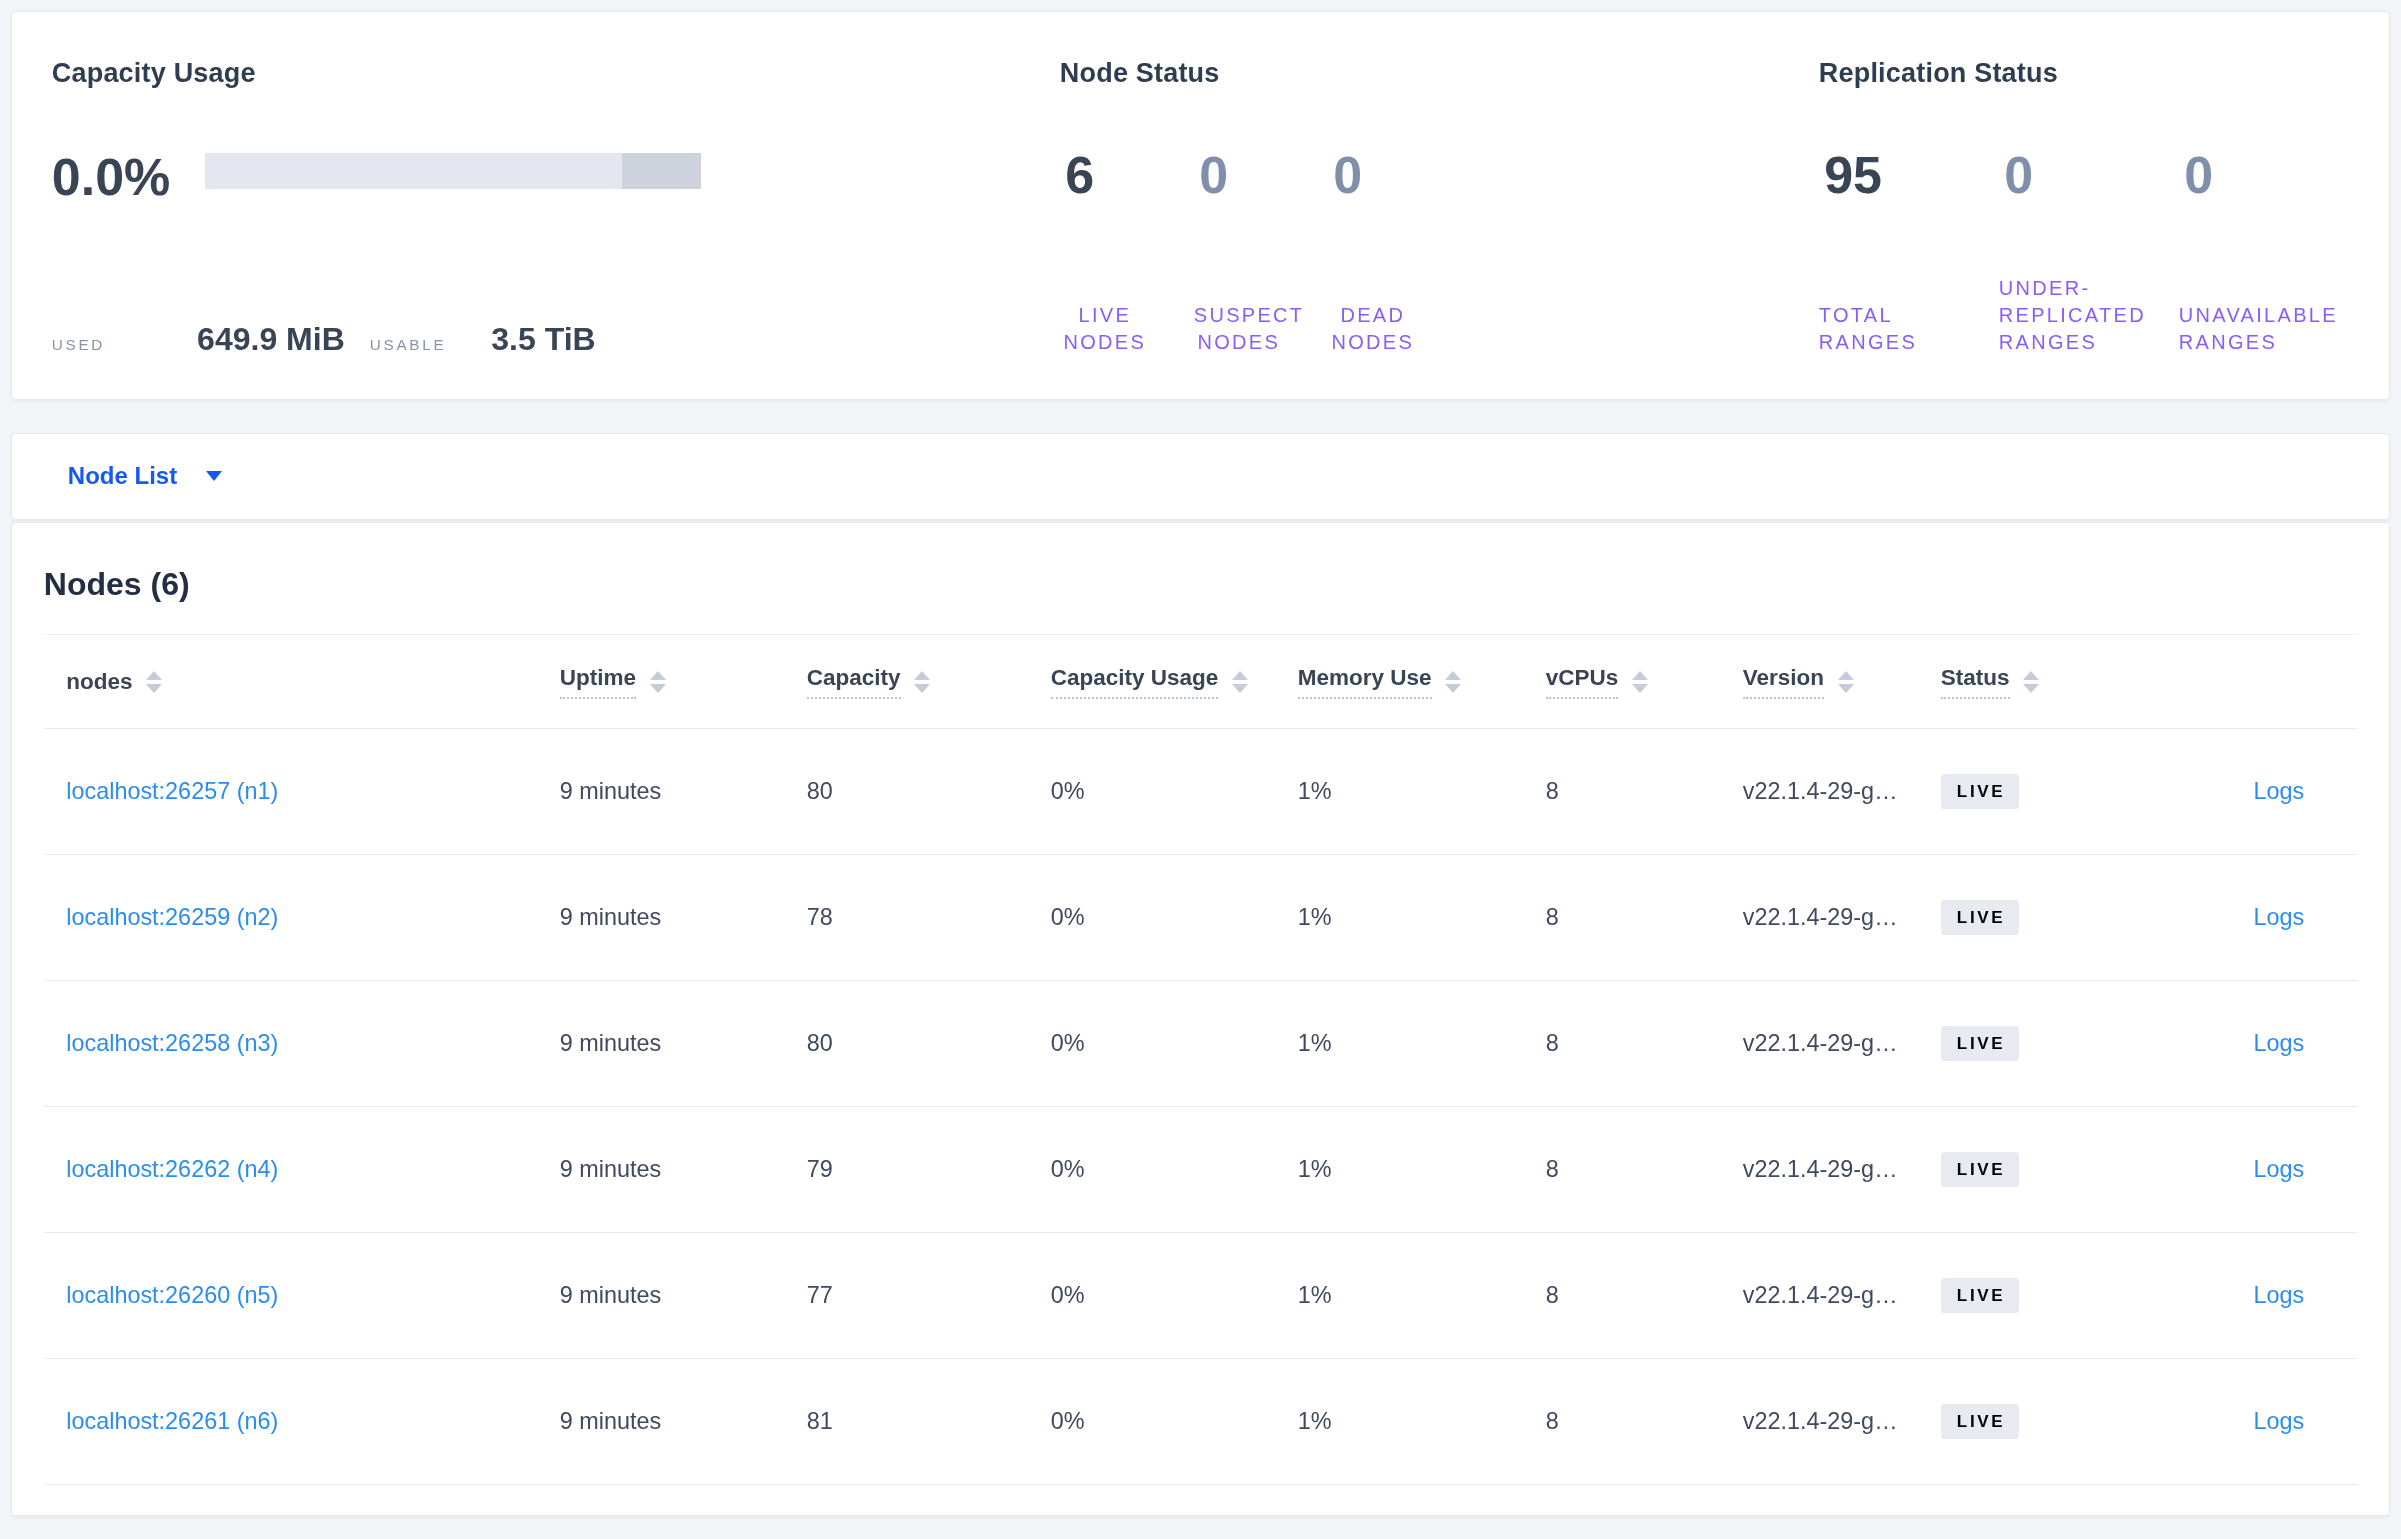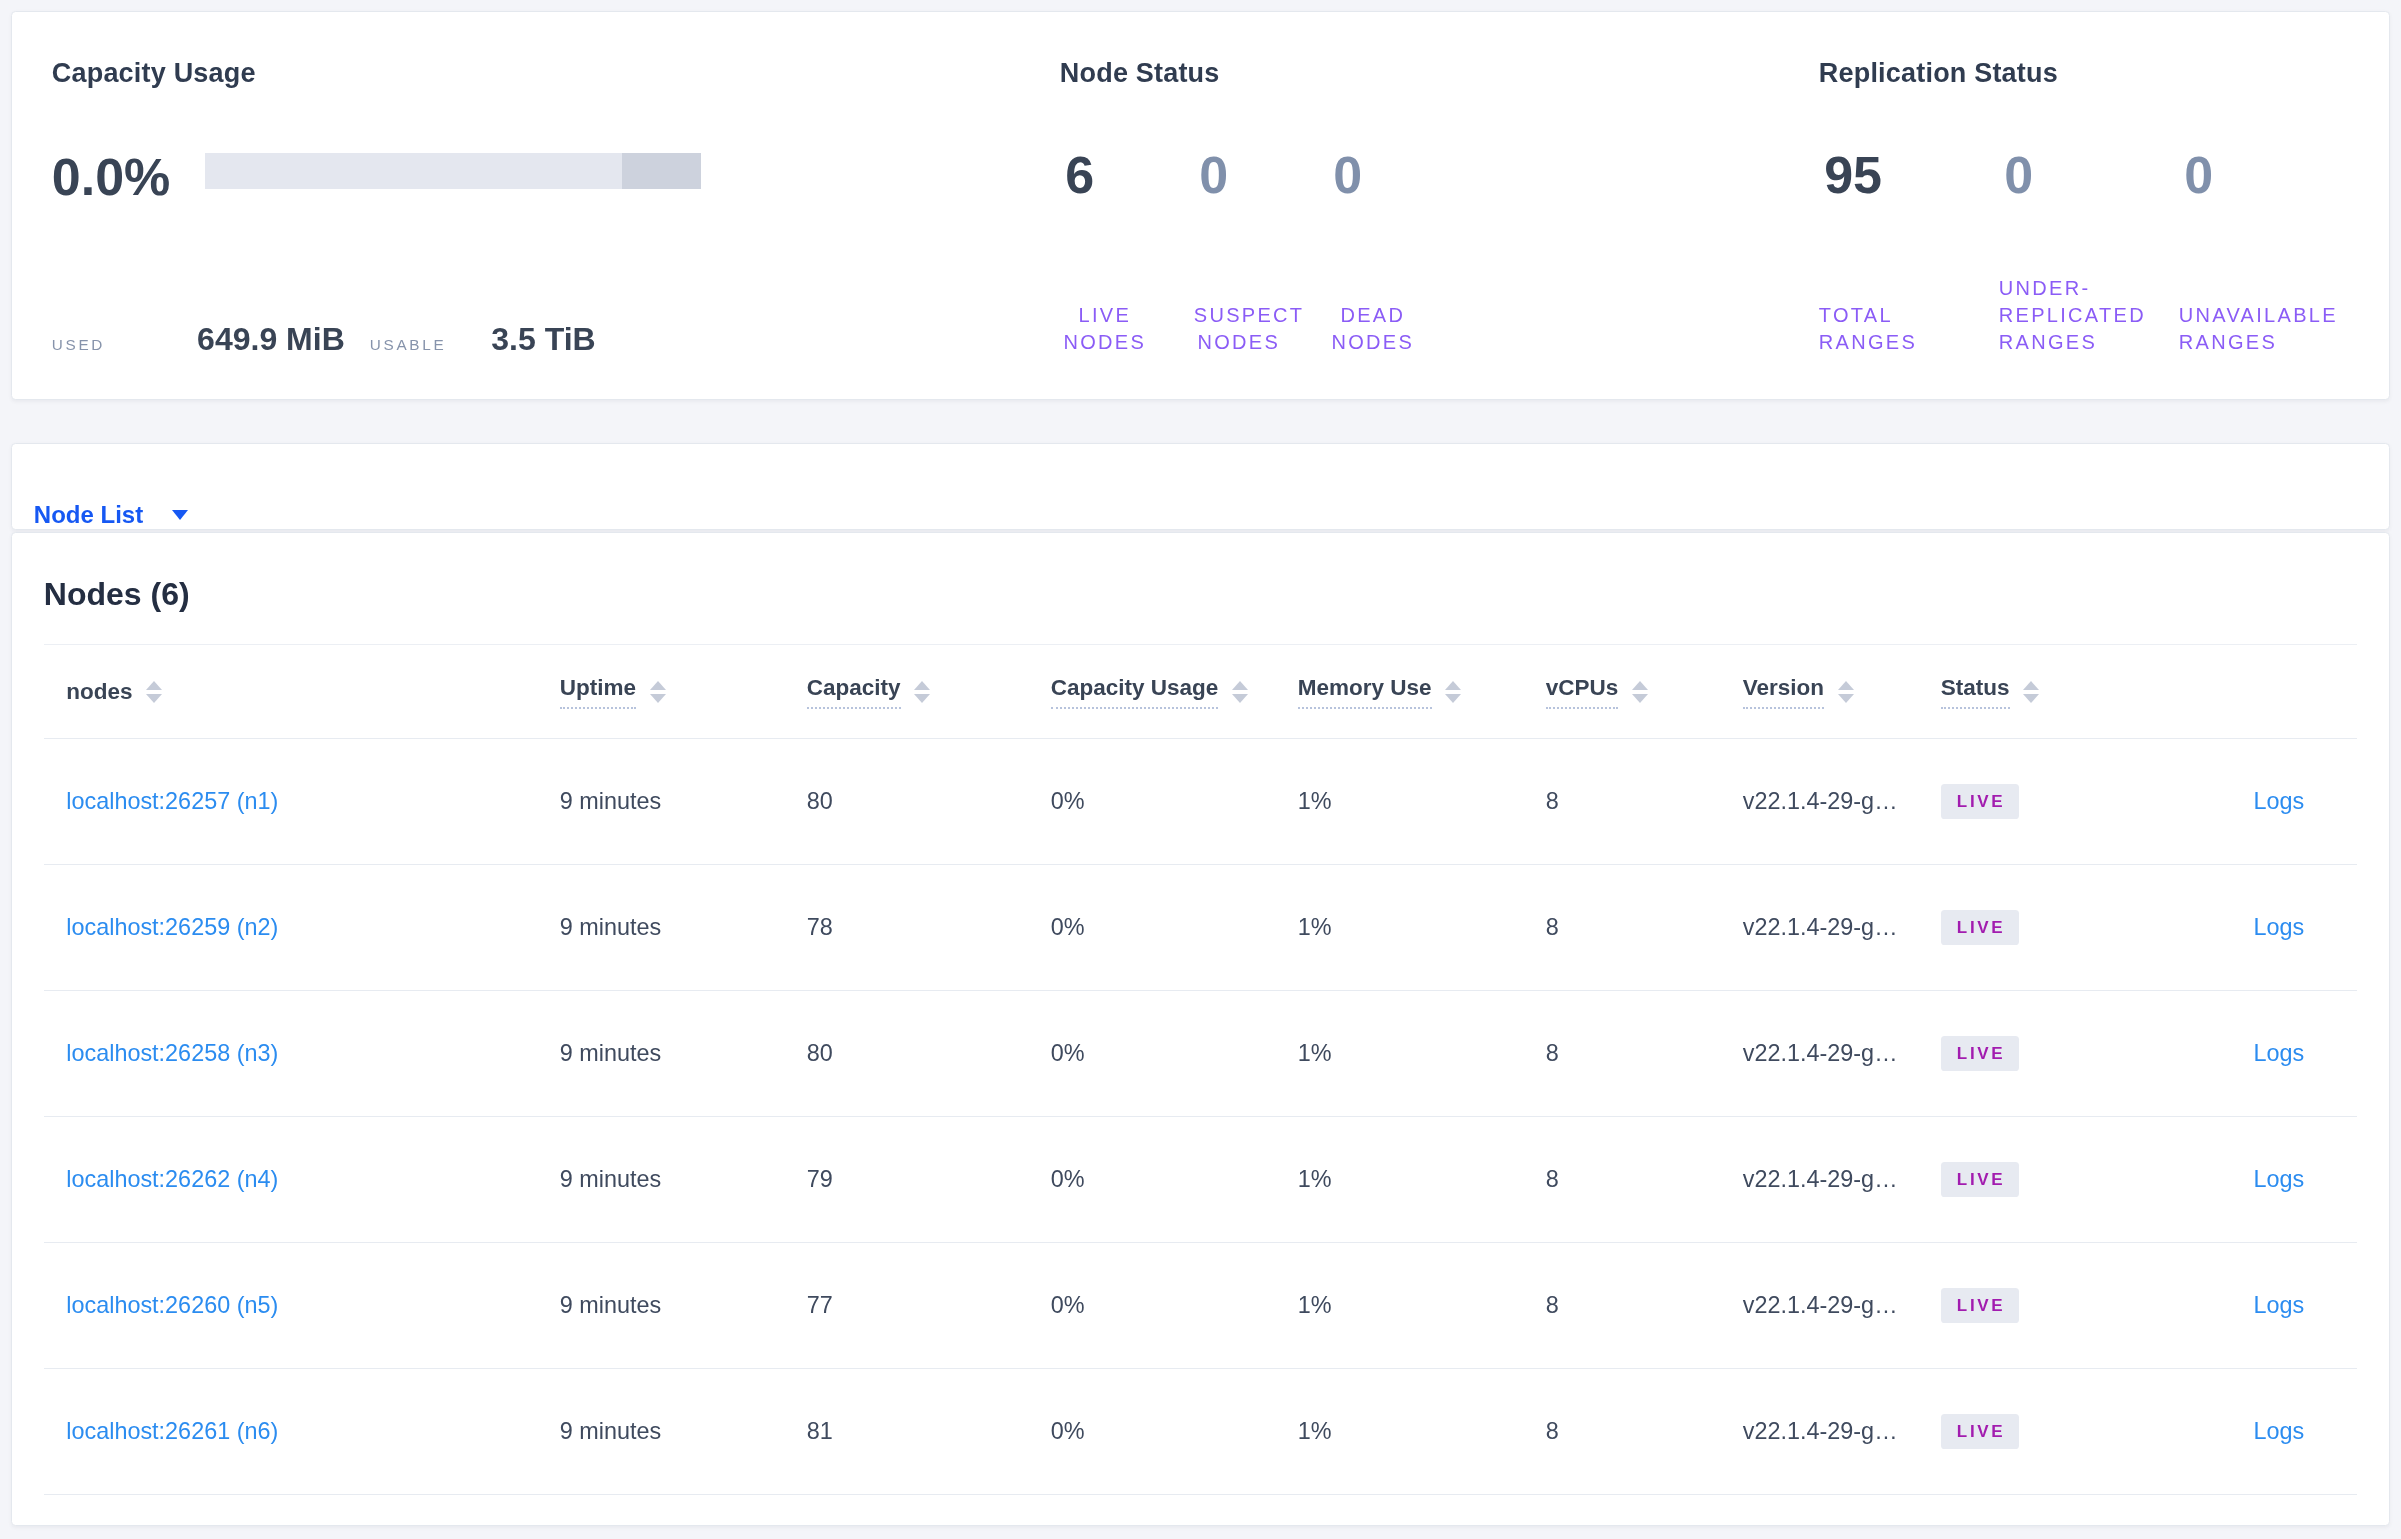--- a/index.html
+++ b/index.html
@@ -58,23 +58,23 @@
   .stat-label {
     margin-top:auto; padding-bottom:43px;
     font-size:20px; letter-spacing:2.3px; line-height:27px;
     color:#8b5cf6; font-weight:500; text-transform:uppercase;
   }
   .section-nodestatus .stat-label { max-width:90px;text-align:center; }
   .section-replication .stat-label { max-width:137px; }
 
   
   .nodelist-card {
-    margin-top:43px; height:87px;
-    display:flex; align-items:flex-end;
-    padding:0 22px;
+    margin-top:33px; height:87px;
+    display:flex; align-items:center;
+    padding:0 56px;
   }
   .nodelist-trigger { display:flex; align-items:center; cursor:pointer; }
   .nodelist-label { font-size:24px; font-weight:700; color:#1658f3; }
   .caret-down {
     margin-left:29px; width:0; height:0;
     border-left:8px solid transparent;
     border-right:8px solid transparent;
     border-top:10px solid #1658f3;
   }
 
@@ -106,21 +106,21 @@
     border-top:9px solid #c5cbd8;
   }
 
   .tr { height:126px; border-bottom:0.9px solid #e7ebf1; }
   .td { font-size:23.4px; color:#3f4a5e; }
   .td:first-child { padding-left:22.5px; }
   .td-logs { text-align:right; padding-right:53px; }
   a.link { color:#2b8cf0; text-decoration:none; cursor:pointer; }
   .badge {
     display:inline-block;
-    background:#e7eaf1; color:#a21caf;
+    background:#e7eaf1; color:#000000;
     font-size:17px; font-weight:700; letter-spacing:2.7px;
     padding:9px 13.5px 8px 16px; border-radius:3.6px; line-height:18px;
   }
 </style>
 </head>
 <body>
 
 <div class="page">
 
   <div class="card summary-card">

